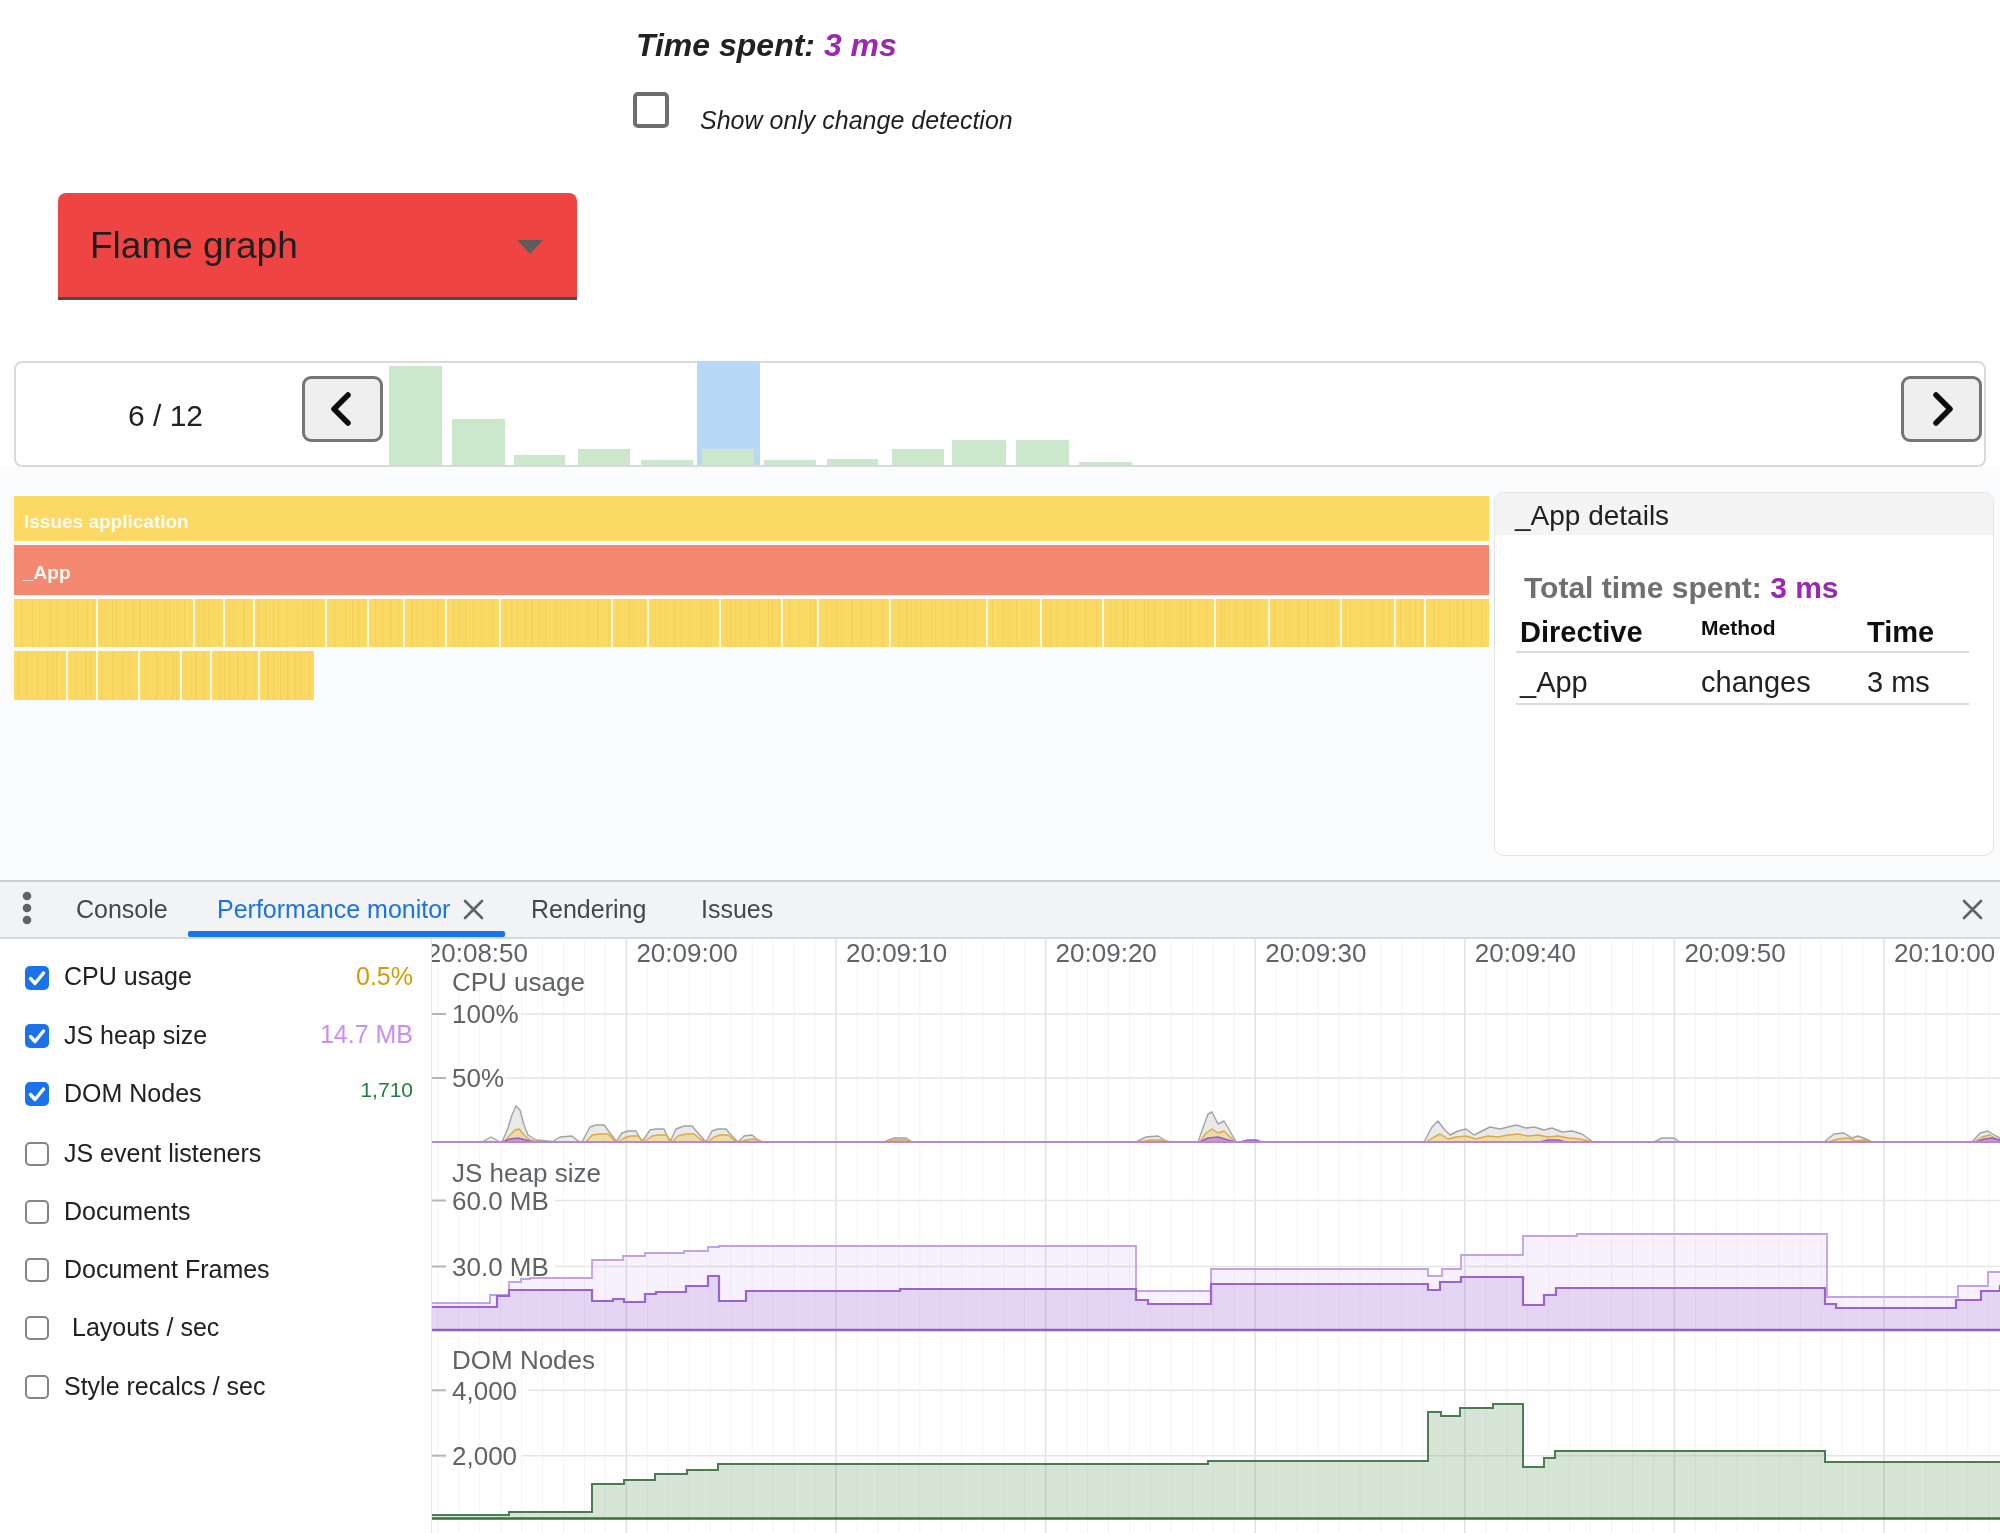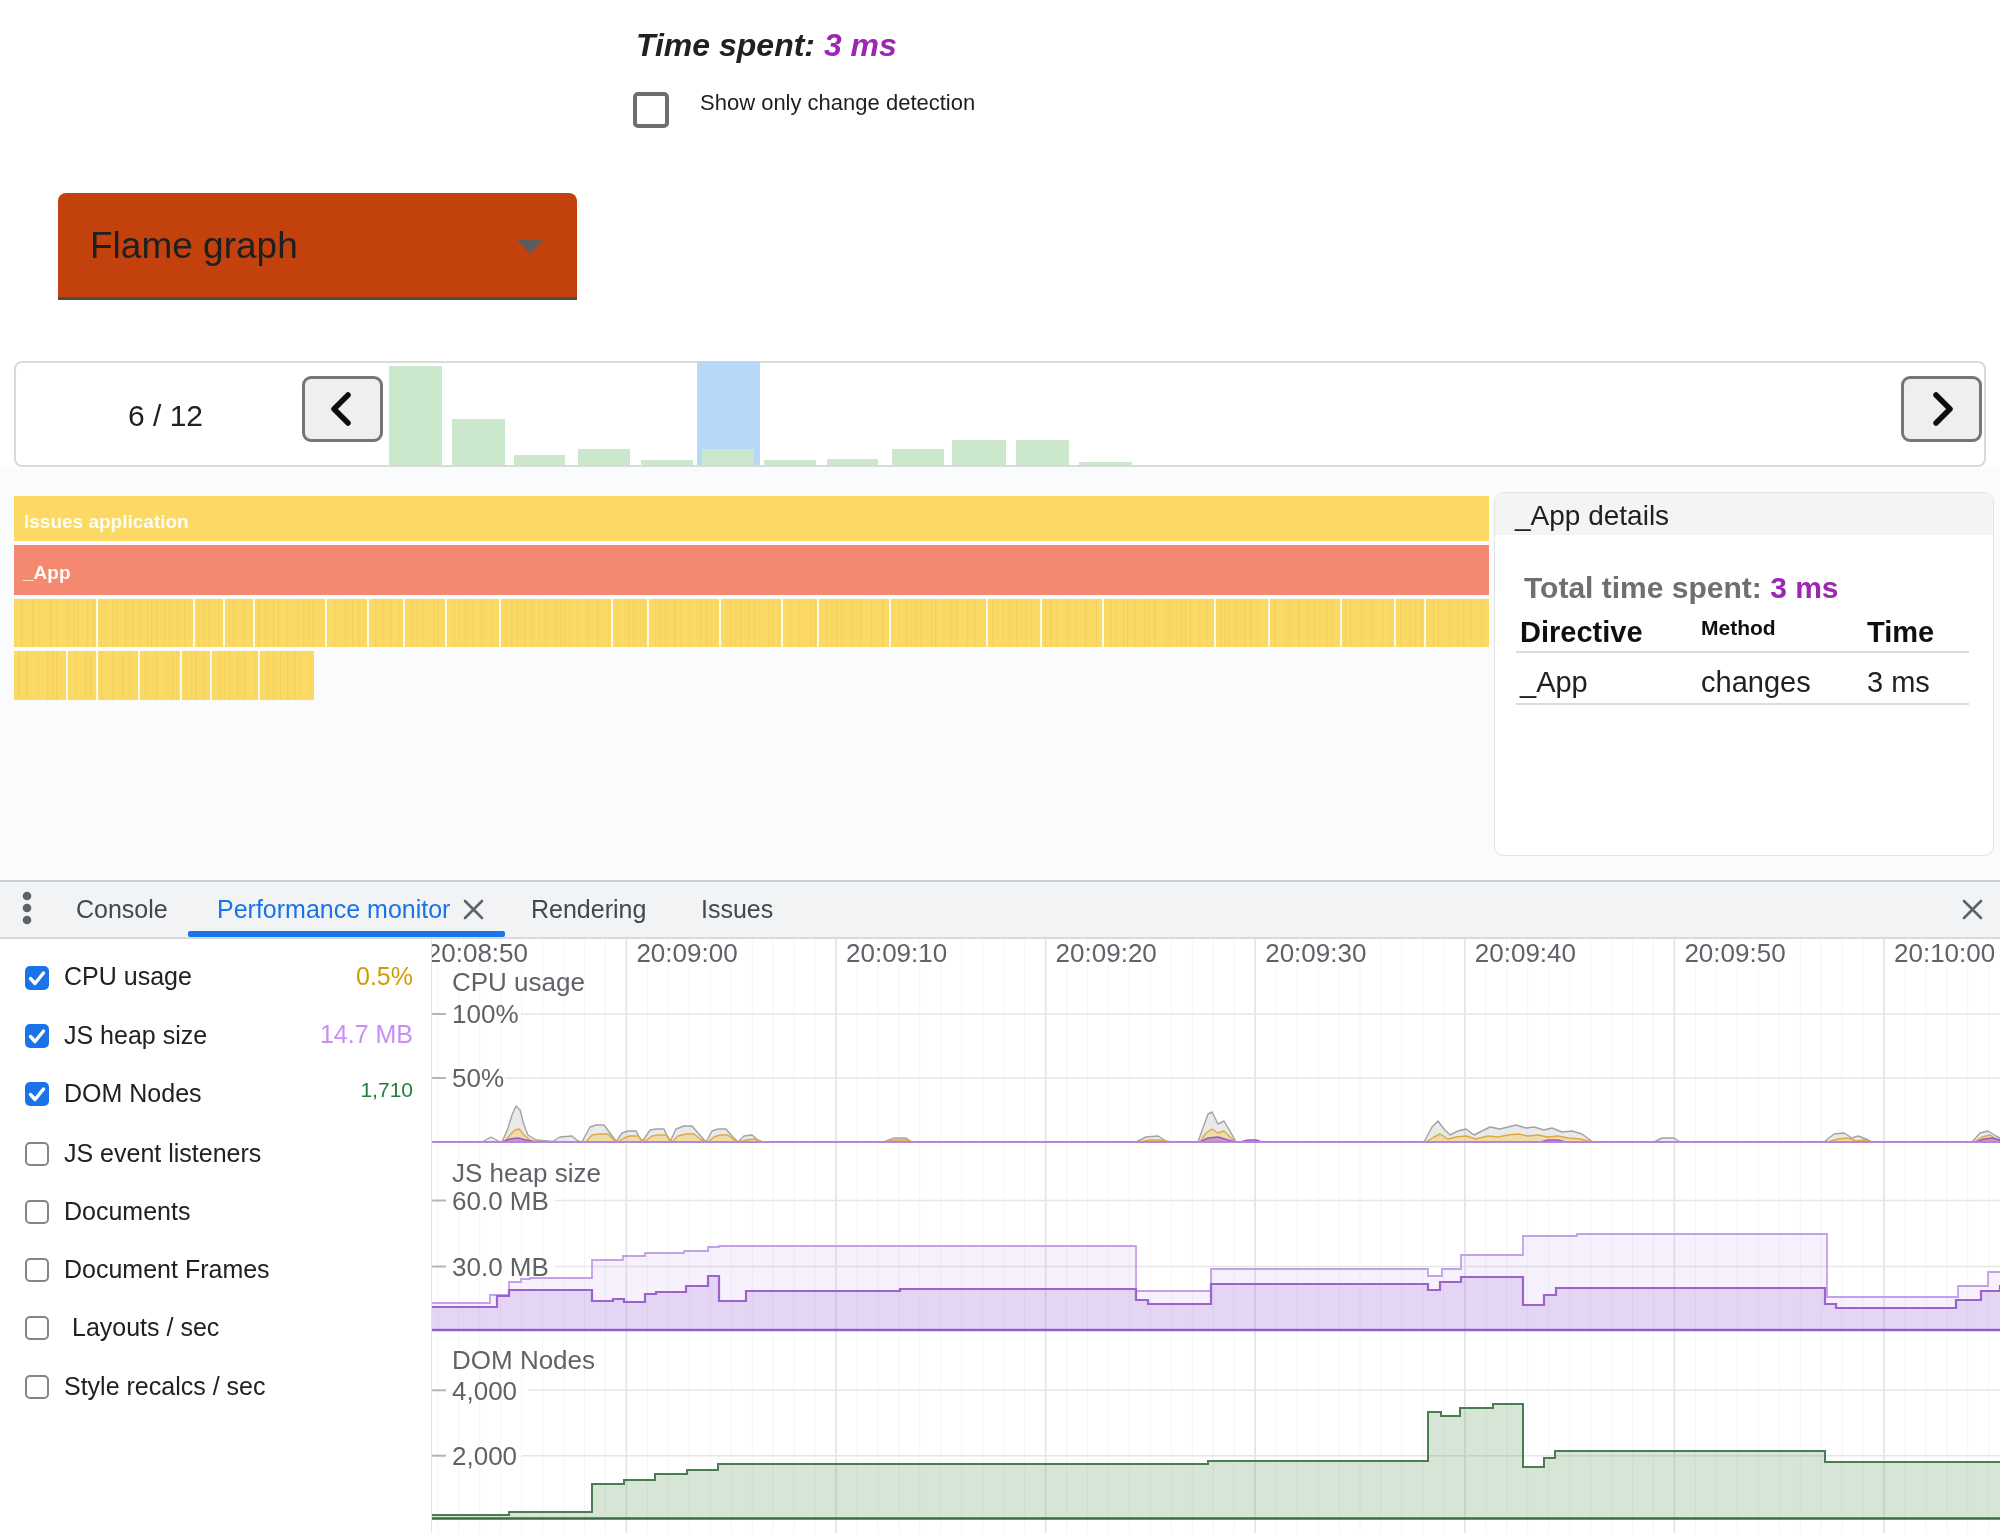--- a/index.html
+++ b/index.html
@@ -1,28 +1,28 @@
 <!DOCTYPE html>
 <html><head><meta charset="utf-8">
 <style>
   * { margin:0; padding:0; box-sizing:border-box; }
   body { font-family:"Liberation Sans", sans-serif; background:#fff; }
   .abs { position:absolute; }
 </style></head>
 <body>
 <div style="position:relative;width:2000px;height:1533px;overflow:hidden;background:#fff;">
 
-  <div class="abs" style="left:58px;top:193px;width:519px;height:107px;background:#c2410c;border-bottom:3px solid #4c4c4c;border-radius:8px 8px 0 0;">
+  <div class="abs" style="left:58px;top:193px;width:519px;height:107px;background:#ef4444;border-bottom:3px solid #4c4c4c;border-radius:8px 8px 0 0;">
     <span style="position:absolute;left:32px;top:32px;font-size:37px;color:#1f1f1f;">Flame graph</span>
     <span style="position:absolute;left:459px;top:47px;width:0;height:0;border-left:13px solid transparent;border-right:13px solid transparent;border-top:14px solid #5c5c5c;"></span>
   </div>
 
   <div class="abs" style="left:636px;top:27px;font-size:32px;font-weight:bold;color:#202124;font-style:italic;">Time spent: <span style="color:#9c27b0;">3 ms</span></div>
   <div class="abs" style="left:633px;top:92px;width:36px;height:36px;border:4px solid #6e6e6e;border-radius:5px;"></div>
-  <div class="abs" style="left:700px;top:90px;font-size:22px;color:#1f1f1f;">Show only change detection</div>
+  <div class="abs" style="left:700px;top:106px;font-size:25px;color:#1f1f1f;font-style:italic;">Show only change detection</div>
 
 
   <div class="abs" style="left:14px;top:361px;width:1972px;height:106px;background:#fff;border:2px solid #dadada;border-radius:8px;"></div>
   <div class="abs" style="left:128px;top:399px;font-size:30px;color:#202124;">6 / 12</div>
   <div class="abs" style="left:302px;top:376px;width:81px;height:66px;background:#efefef;border:3px solid #757575;border-radius:9px;">
     <svg width="75" height="60" viewBox="0 0 75 60">
         <path d="M43 16 L29 30 L43 44" fill="none" stroke="#0d0d0d" stroke-width="5.5" stroke-linecap="round" stroke-linejoin="round"></path>
       </svg>
   </div>
   <div class="abs" style="left:1901px;top:376px;width:81px;height:66px;background:#efefef;border:3px solid #757575;border-radius:9px;">

